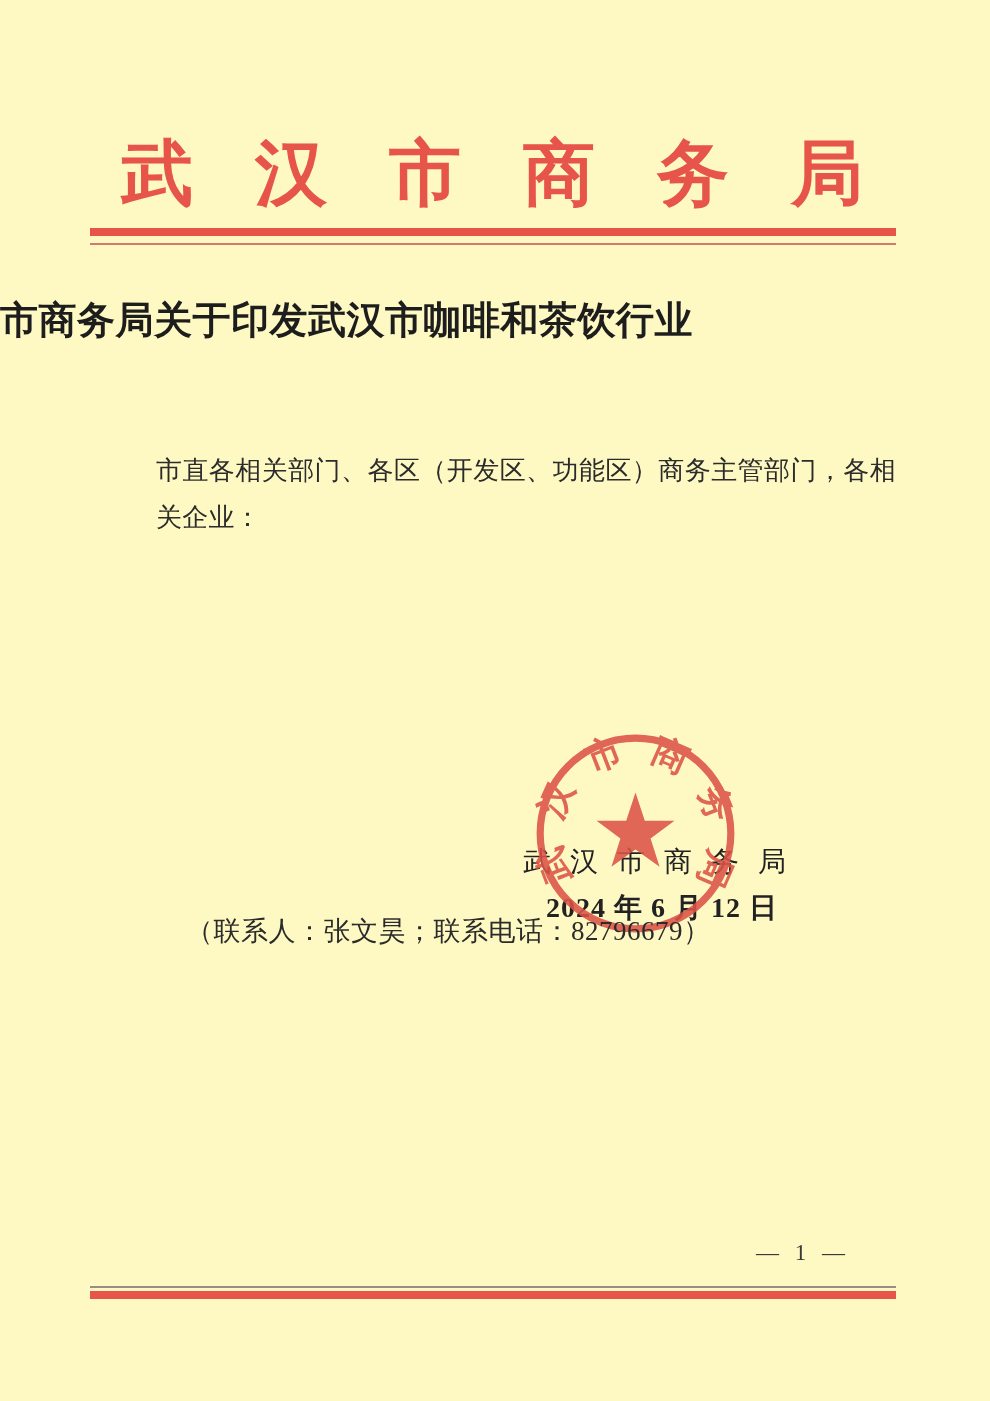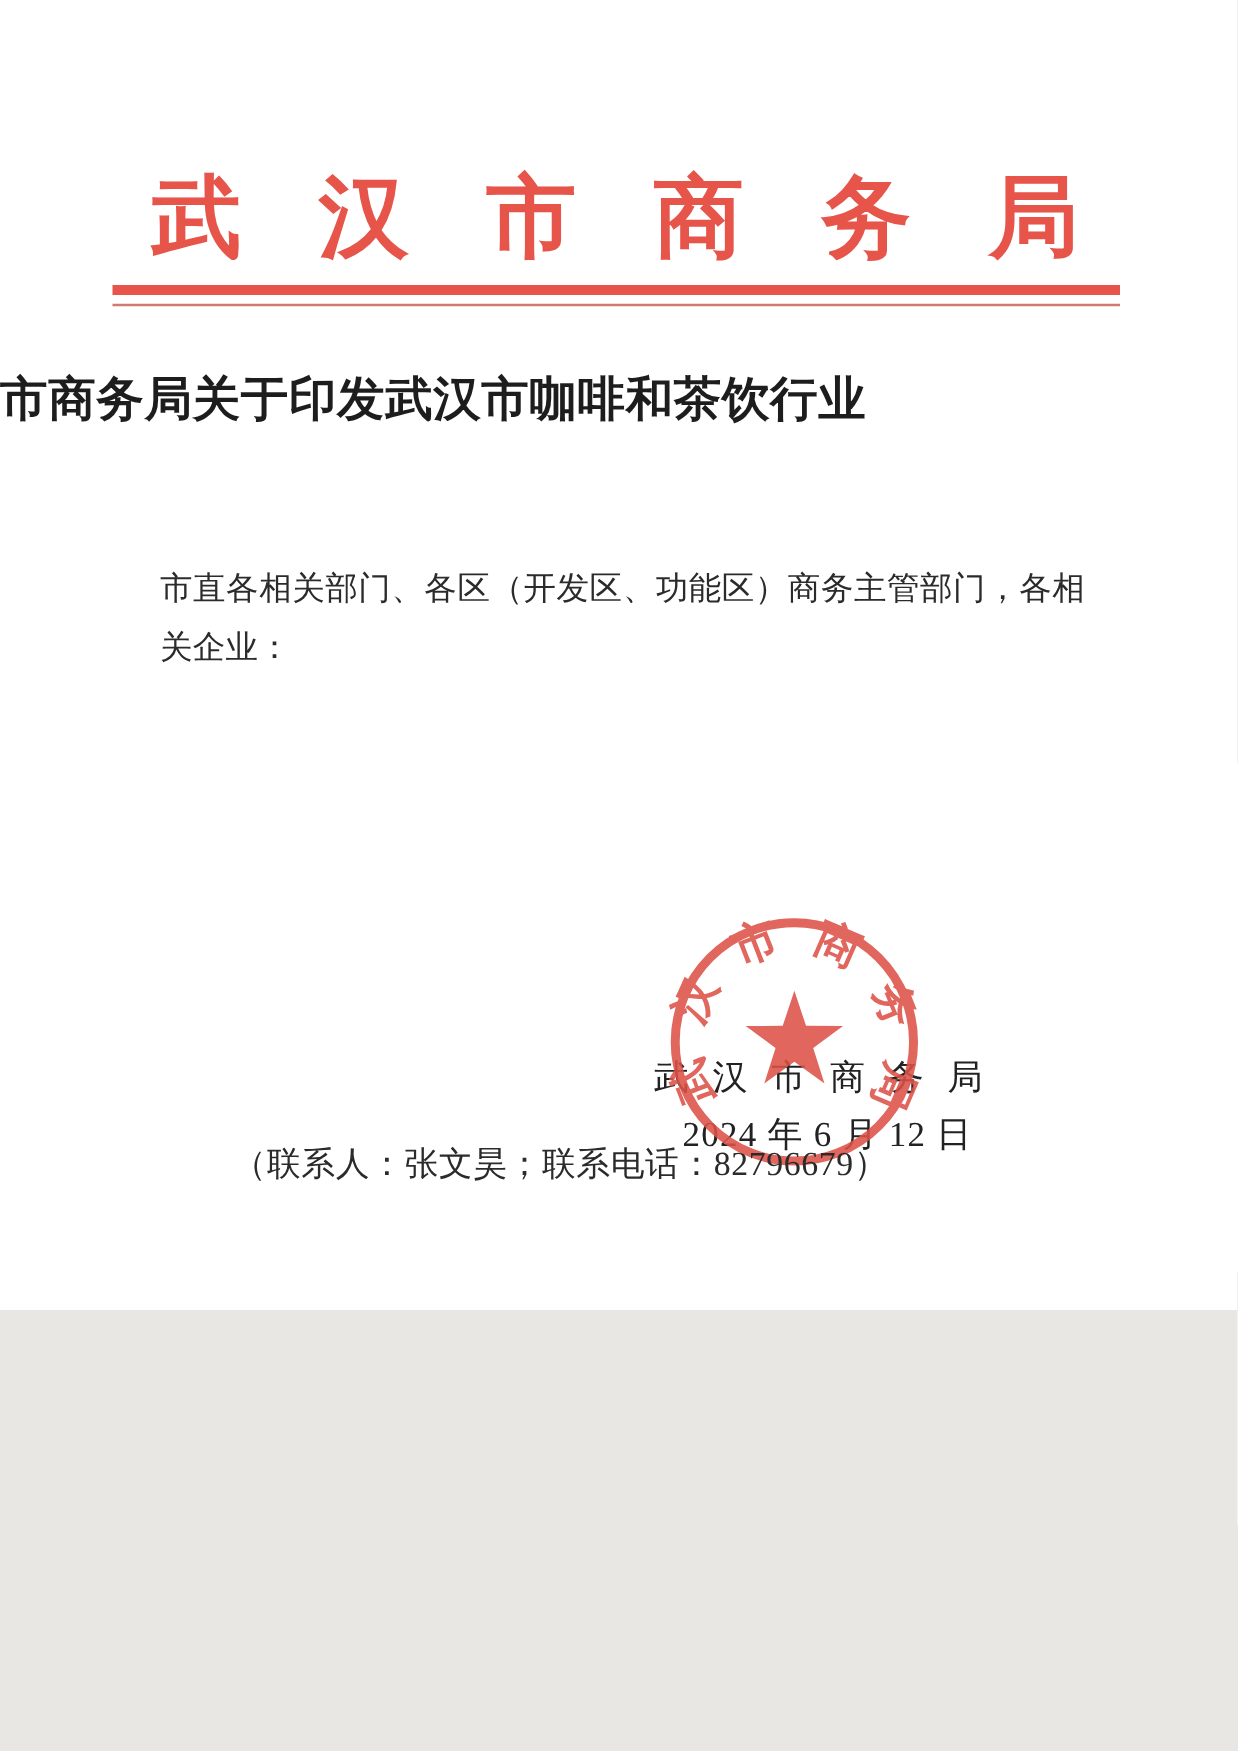--- a/index.html
+++ b/index.html
@@ -4,23 +4,23 @@
 <style>
   html, body {
     margin: 0;
     padding: 0;
     background: #e9e7e4;
     font-family: "Liberation Serif", "DejaVu Serif", serif;
   }
   .page {
     position: relative;
     width: 990px;
-    height: 1048px;
+    height: 1401px;
     margin: 0 auto;
-    background: #ffffff;
+    background: #fef9c3;
     overflow: hidden;
     color: #2e2e2e;
   }
 
   
   .letterhead-title {
     position: absolute;
     left: 121px;
     top: 133px;
     font-size: 72px;
@@ -55,21 +55,21 @@
   .body-text {
     position: absolute;
     left: 128px;
     width: 740px;
     font-size: 26px;
     line-height: 47px;
     color: #2b2b2b;
     text-align: justify;
     letter-spacing: 0.2px;
   }
-  .salutation { top: 447px; }
+  .salutation { top: 447px; margin-left: 28px; }
   .main-paragraph { top: 541px; text-indent: 2em; }
 
   
   .seal {
     position: absolute;
     left: 533px;
     top: 731px;
     width: 205px;
     height: 205px;
     opacity: 0.88;
@@ -86,20 +86,21 @@
     white-space: nowrap;
   }
   .doc-date {
     position: absolute;
     left: 546px;
     top: 889px;
     font-size: 28px;
     color: #222;
     letter-spacing: 1px;
     white-space: nowrap;
+    font-weight: bold;
   }
   .contact-line {
     position: absolute;
     left: 186px;
     top: 913px;
     font-size: 27px;
     color: #2b2b2b;
     letter-spacing: 0.5px;
     white-space: nowrap;
   }

